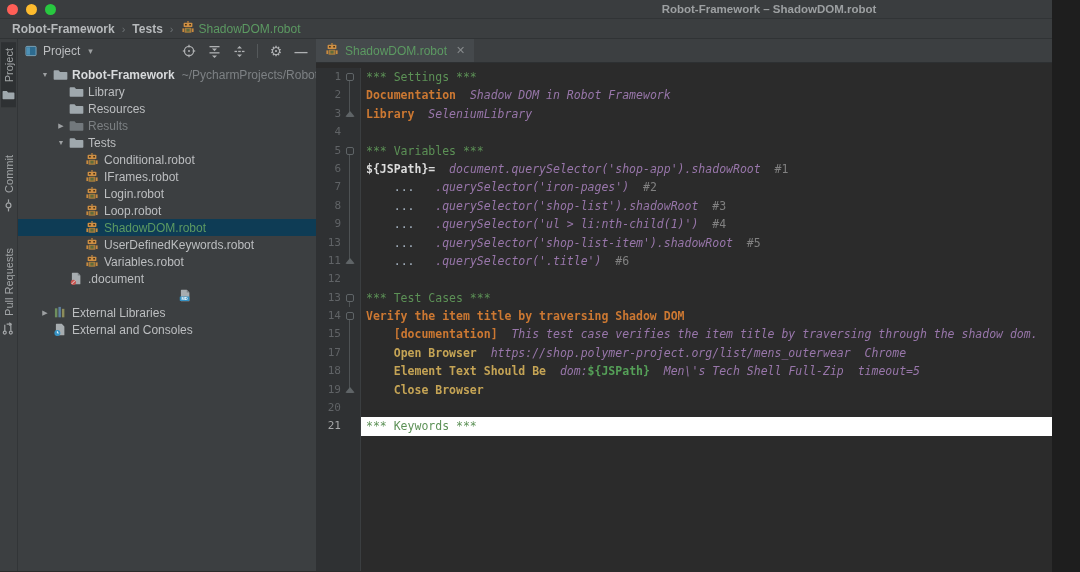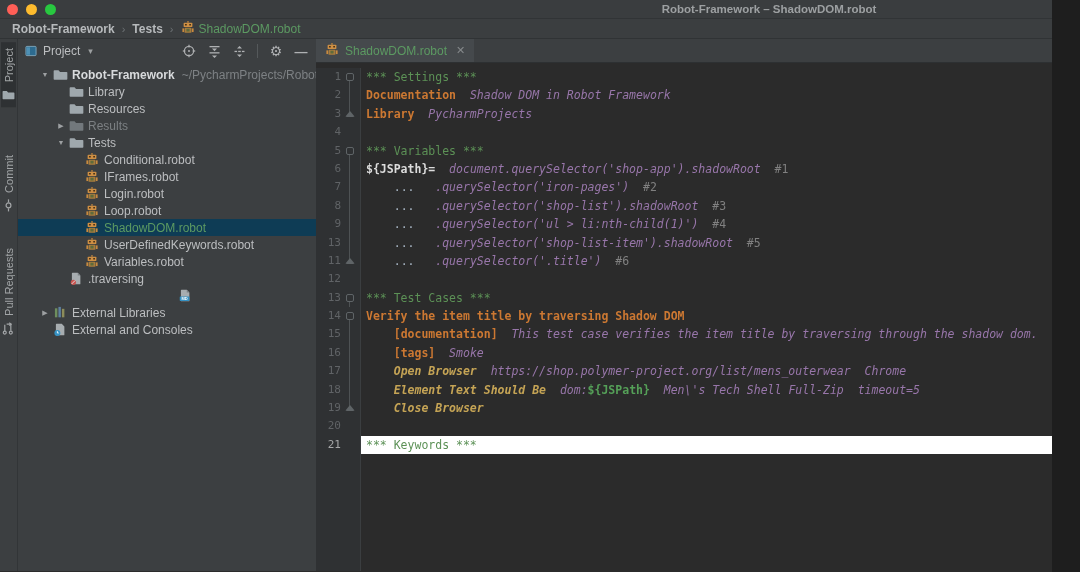--- a/index.html
+++ b/index.html
@@ -69,21 +69,21 @@
   .cur .ln { color:#a6a7a8; }
   .fm { position:absolute; left:5px; top:5px; width:8px; height:8px; border:1px solid #5f6467; border-radius:2px; background:#2f3133; z-index:2; }
   .fm.end { border:none; width:0; height:0; left:4px; top:6px;
     border-left:5px solid transparent; border-right:5px solid transparent; border-bottom:6px solid #5f6467; background:none; }
   .fline { position:absolute; left:8px; width:1px; background:#4e5254; top:0; bottom:0; z-index:1; }
   .fline.half-b { top:10px; } .fline.half-t { bottom:8px; }
   
   .sec { color:#5c9156; }
   .set { color:#cc7832; font-weight:bold; }
   .tc  { color:#cc7832; font-weight:bold; }
-  .kw  { color:#c5a455; font-weight:bold;font-style:italic; }
+  .kw  { color:#c5a455; font-weight:bold; }
   .arg { color:#9876aa; font-style:italic; }
   .var { color:#dcdcdc; font-weight:bold; }
   .gvar{ color:#55a058; font-weight:bold; }
   .dots{ color:#a9b7c6; }
   .com { color:#808080; }
   .sp  { color:#bbbbbb; }
 </style>
 </head>
 <body>
 
@@ -360,21 +360,21 @@
           <div class="tree-row" style="padding-left: 36px;">
             <span class="tchev"></span>
             <span class="ticn">
               <svg width="14" height="15" viewBox="0 0 16 16">
                 <path d="M4 1.5h6l3 3V14a.7.7 0 0 1-.7.7H4a.7.7 0 0 1-.7-.7V2.2a.7.7 0 0 1 .7-.7z" fill="#a7adb0"></path>
                 <path d="M10 1.5l3 3h-3z" fill="#7c8285"></path>
                 <circle cx="5" cy="12.3" r="3" fill="#c75450"></circle>
                 <line x1="3" y1="14.3" x2="7" y2="10.3" stroke="#e8e8e8" stroke-width="1"></line>
               </svg>
             </span>
-            <span class="tlabel">.traversing</span>
+            <span class="tlabel">.document</span>
           </div>
           <div class="tree-row" style="padding-left: 36px; flex-direction: column;">
             <span class="tchev"></span>
             <span class="ticn">
               <svg width="14" height="15" viewBox="0 0 16 16">
                 <path d="M4 1.5h6l3 3V14a.7.7 0 0 1-.7.7H4a.7.7 0 0 1-.7-.7V2.2a.7.7 0 0 1 .7-.7z" fill="#a7adb0"></path>
                 <path d="M10 1.5l3 3h-3z" fill="#7c8285"></path>
                 <rect x="2" y="9" width="11" height="5.2" rx="0.8" fill="#3592c4"></rect>
                 <text x="7.5" y="13.1" font-size="4.6" font-family="Liberation Sans,sans-serif" font-weight="bold" fill="#ffffff" text-anchor="middle">MD</text>
               </svg>
@@ -439,21 +439,21 @@
               <span class="fline"></span>
             </div>
             <div class="code"><span class="set">Documentation</span><span class="sp">  </span><span class="arg">Shadow DOM in Robot Framework</span></div>
           </div>
           <div class="code-line">
             <div class="ln">3</div>
             <div class="fold">
               <span class="fline half-t"></span>
               <span class="fm end"></span>
             </div>
-            <div class="code"><span class="set">Library</span><span class="sp">  </span><span class="arg">PycharmProjects</span></div>
+            <div class="code"><span class="set">Library</span><span class="sp">  </span><span class="arg">SeleniumLibrary</span></div>
           </div>
           <div class="code-line">
             <div class="ln">4</div>
             <div class="fold"></div>
             <div class="code"></div>
           </div>
           <div class="code-line">
             <div class="ln">5</div>
             <div class="fold">
               <span class="fline half-b"></span>
@@ -524,27 +524,20 @@
               <span class="fm"></span>
             </div>
             <div class="code"><span class="tc">Verify the item title by traversing Shadow DOM</span></div>
           </div>
           <div class="code-line">
             <div class="ln">15</div>
             <div class="fold">
               <span class="fline"></span>
             </div>
             <div class="code"><span class="sp">    </span><span class="set">[documentation]</span><span class="sp">  </span><span class="arg">This test case verifies the item title by traversing through the shadow dom.</span></div>
-          </div>
-          <div class="code-line">
-            <div class="ln">16</div>
-            <div class="fold">
-              <span class="fline"></span>
-            </div>
-            <div class="code"><span class="sp">    </span><span class="set">[tags]</span><span class="sp">  </span><span class="arg">Smoke</span></div>
           </div>
           <div class="code-line">
             <div class="ln">17</div>
             <div class="fold">
               <span class="fline"></span>
             </div>
             <div class="code"><span class="sp">    </span><span class="kw">Open Browser</span><span class="sp">  </span><span class="arg">https://shop.polymer-project.org/list/mens_outerwear</span><span class="sp">  </span><span class="arg">Chrome</span></div>
           </div>
           <div class="code-line">
             <div class="ln">18</div>

